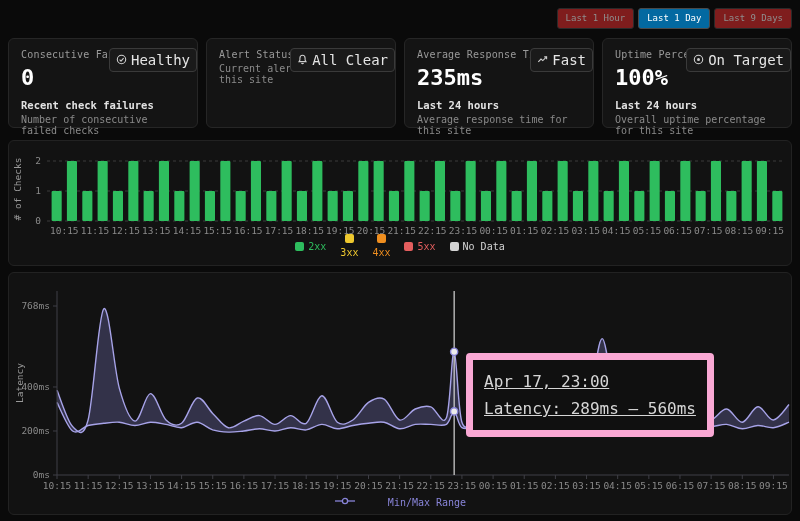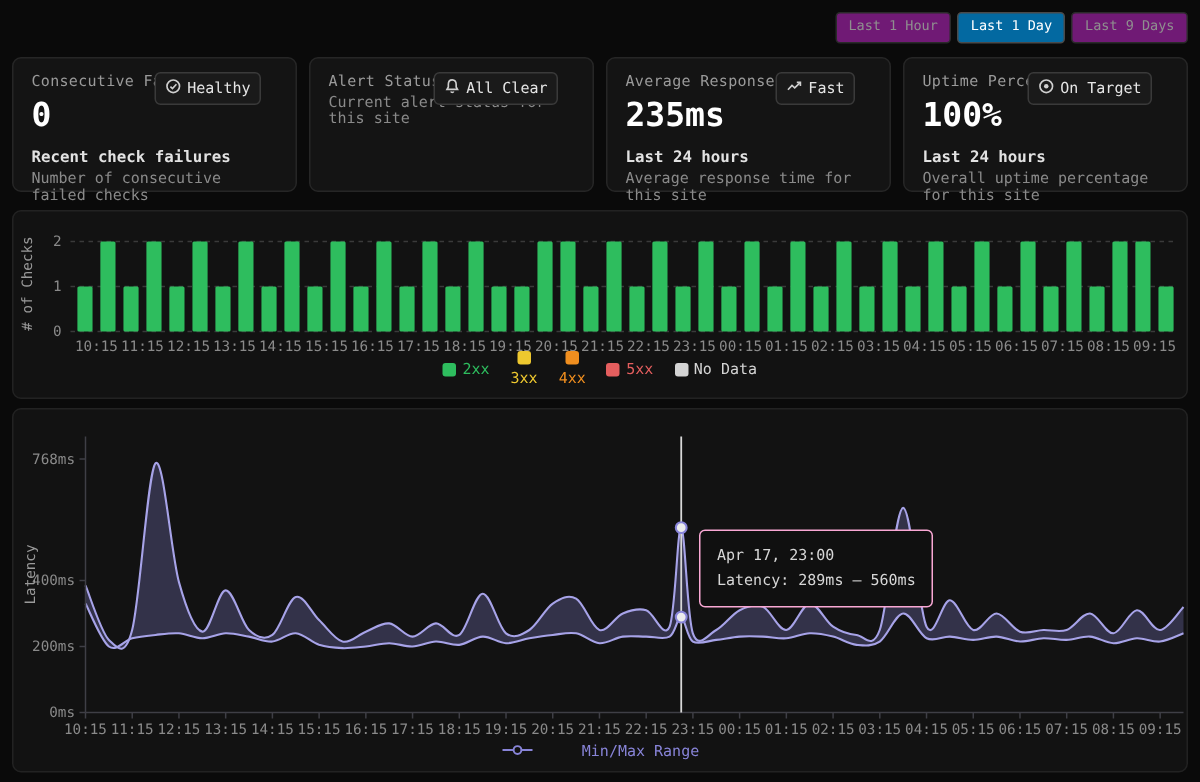--- a/index.html
+++ b/index.html
@@ -3,32 +3,32 @@
 <meta charset="utf-8">
 <style>
   html,body{margin:0;padding:0;background:#0a0a0a;}
   body{width:800px;height:521px;position:relative;overflow:hidden;
        font-family:"DejaVu Sans Mono",monospace;color:#e5e5e5;}
   svg text{font-family:"DejaVu Sans Mono",monospace;}
 
   
   .timerange{position:absolute;top:8px;right:8px;display:flex;gap:4px;}
   .tr-btn{font-family:inherit;font-size:9px;line-height:1;padding:5px 8px;
-          background:#701a75;border:1px solid #2a2a2a;color:#8f8f8f;
+          background:#7f1d1d;border:1px solid #2a2a2a;color:#8f8f8f;
           border-radius:3px;cursor:pointer;}
   .tr-btn.active{background:#0369a1;color:#ffffff;border-color:#4a4a4a;}
 
   
   .cards{position:absolute;top:38px;left:8px;right:8px;display:grid;
          grid-template-columns:repeat(4,1fr);gap:8px;}
   .card{background:#141414;border:1px solid #262626;border-radius:6px;
         padding:10px 12px;height:90px;box-sizing:border-box;position:relative;}
   .card-title{font-size:10px;color:#9a9a9a;letter-spacing:.2px;}
-  .badge{position:absolute;top:9px;right:23px;display:flex;align-items:center;gap:4px;
-         border:1px solid #3a3a3a;border-radius:4px;padding:3px 6px;font-size:10px;
+  .badge{position:absolute;top:9px;right:0;display:flex;align-items:center;gap:4px;
+         border:1px solid #3a3a3a;border-radius:4px;padding:3px 6px;font-size:14px;
          color:#e5e5e5;background:#1a1a1a;}
   .badge svg{color:#cfcfcf;}
   .card-value{font-size:22px;font-weight:bold;color:#ffffff;margin-top:5px;}
   .card-sub{font-size:10.5px;font-weight:bold;color:#e2e2e2;margin-top:9px;}
   .card-desc{font-size:10px;color:#8a8a8a;margin-top:3px;}
 
   
   .panel{position:absolute;left:8px;right:8px;background:#121212;
          border:1px solid #222222;border-radius:6px;}
   #checks-panel{top:140px;height:124px;}
@@ -37,23 +37,23 @@
   #latencySvg{position:absolute;top:4px;left:0;}
 
   .legend-checks{position:absolute;bottom:7px;left:0;right:0;display:flex;
                  justify-content:center;gap:14px;font-size:10px;}
   .legend-item{display:flex;align-items:center;gap:4px;}
   .swatch{width:9px;height:9px;border-radius:2px;background:currentColor;}
 
   .legend-latency{position:absolute;bottom:6px;left:0;right:0;display:flex;
                   justify-content:center;align-items:center;gap:6px;font-size:10px;}
 
-  .tooltip{position:absolute;background:#101010;border:1px solid #f9a8d4;
-           border-radius:4px;padding:8px 11px;font-size:10px;color:#d6d6d6;
-           line-height:1.7;white-space:nowrap;z-index:5;}
+  .tooltip{position:absolute;background:#101010;border:7px solid #f9a8d4;
+           border-radius:4px;padding:8px 11px;font-size:16px;color:#d6d6d6;
+           line-height:1.7;white-space:nowrap;z-index:5;text-decoration:underline;}
 </style>
 </head>
 <body>
 
 <div class="timerange">
   <button class="tr-btn">Last 1 Hour</button>
   <button class="tr-btn active">Last 1 Day</button>
   <button class="tr-btn">Last 9 Days</button>
 </div>
 

